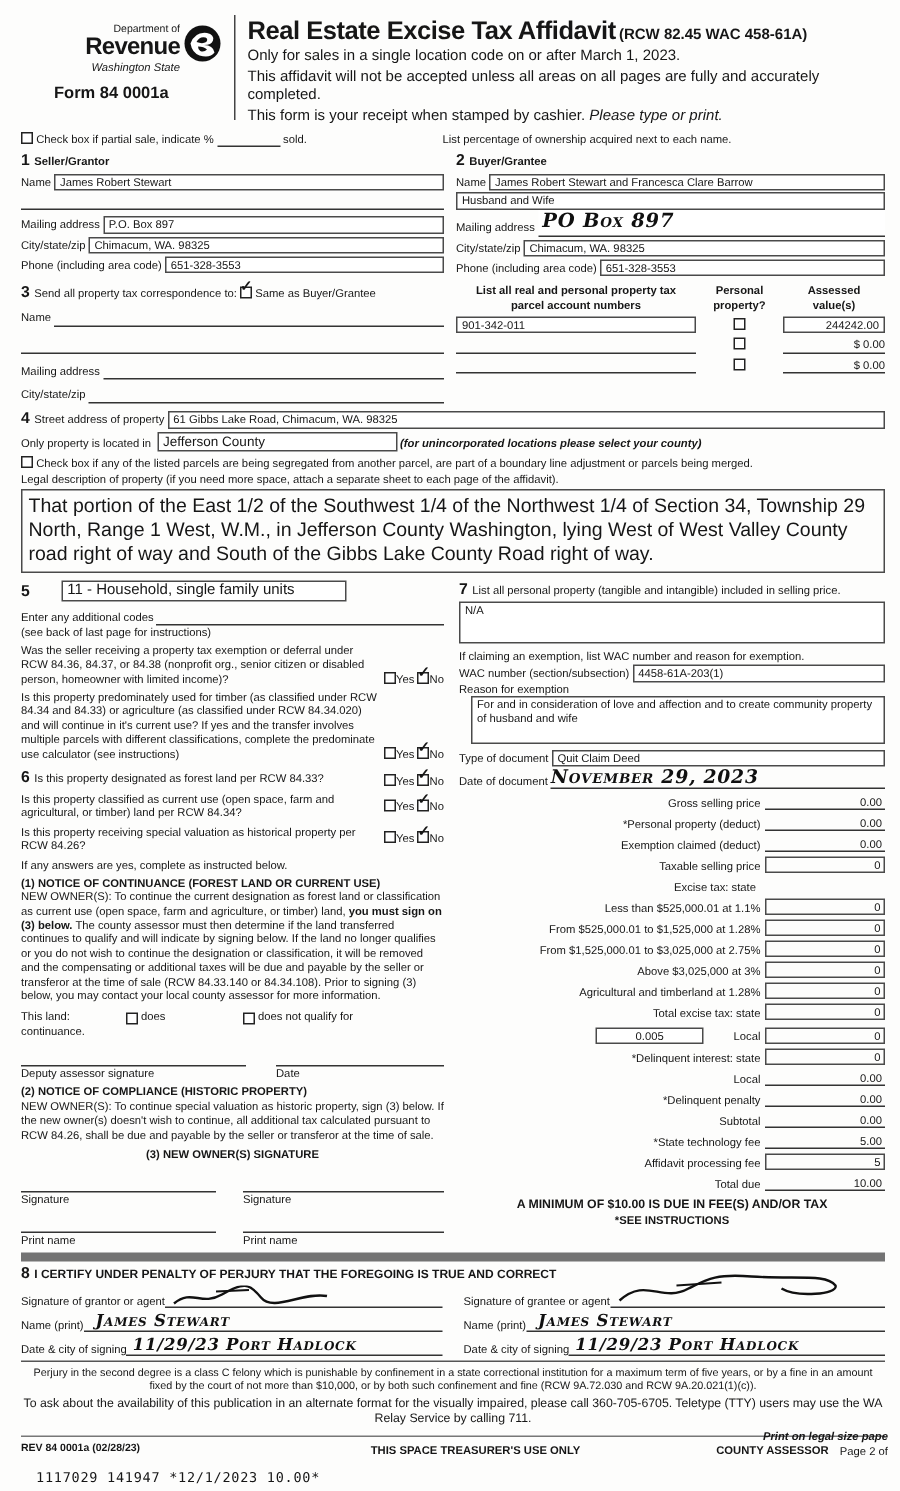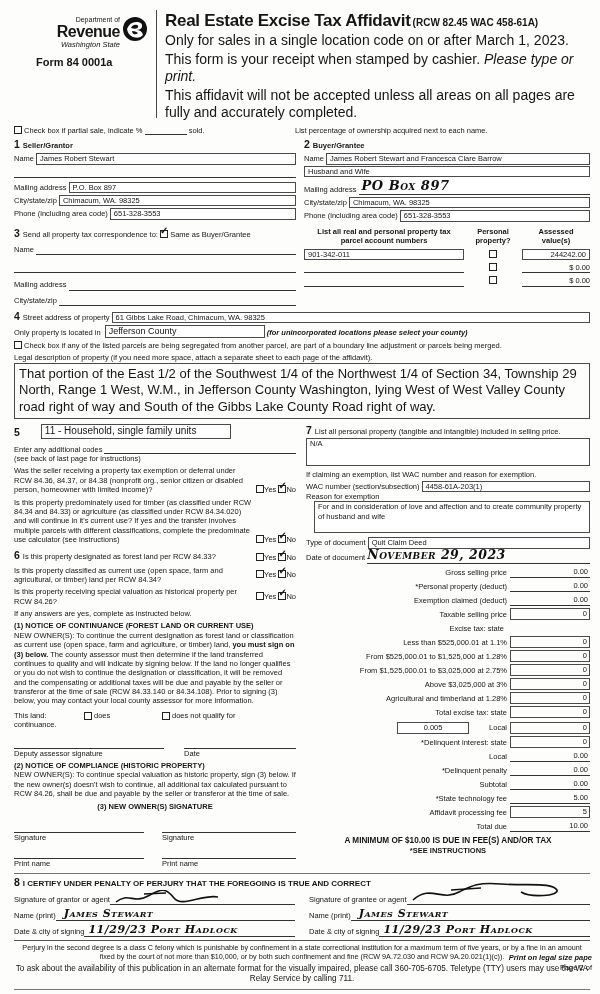--- a/index.html
+++ b/index.html
@@ -17,21 +17,21 @@
   .logo-row { display:flex; justify-content:flex-end; align-items:flex-start; padding-right:6px; }
   .logo-txt { text-align:right; }
   .dept { font-size:7px; }
   .rev { font-size:16px; font-weight:bold; letter-spacing:-0.5px; line-height:0.9; }
   .wa { font-size:7.5px; font-style:italic; margin-top:1px; }
   .form-no { font-size:11px; font-weight:bold; margin-top:6px; padding-left:22px; }
   .hdr-div { width:1px; background:#444; margin:2px 8px 4px 2px; }
   .title-block { flex:1; padding-top:2px; }
   .ttl { font-size:17px; font-weight:bold; letter-spacing:-0.3px; }
   .ttl-ref { font-size:10px; font-weight:bold; }
-  .sub { font-size:14px; margin-top:1px; }
+  .sub { font-size:10px; margin-top:1px; }
   
   .cb { display:inline-block; width:8px; height:8px; border:1.2px solid #222; position:relative; vertical-align:-1px; background:#fff; flex:none; }
   .cb .tick { position:absolute; left:-1px; top:-5px; font-size:10px; font-weight:bold; line-height:1; }
   .ul { display:inline-block; border-bottom:1px solid #333; height:9px; vertical-align:bottom; }
   .fb { border:1px solid #4a4a4a; padding:0px 3px; min-height:11px; background:#fff; }
   .row { display:flex; align-items:flex-end; }
   .hand { font-family:"DejaVu Serif", serif; font-style:italic; font-weight:bold; font-variant:small-caps; letter-spacing:0.5px; color:#101010; }
   .secnum { font-size:10.5px; font-weight:bold; margin-right:3px; }
   
   .partial { display:flex; justify-content:space-between; margin:2px 0 3px 0; }
@@ -58,21 +58,21 @@
   .qrow { display:flex; margin-top:3px; }
   .qtxt { flex:1; padding-right:4px; }
   .qopt { white-space:nowrap; align-self:flex-end; }
   .qopt2 { white-space:nowrap; align-self:center; }
   .notice { margin-top:3px; }
   .fin { display:flex; align-items:flex-end; margin-top:2px; height:12px; }
   .finlbl { flex:1; text-align:right; padding-right:3px; white-space:nowrap; }
   .finval-u { width:80px; border-bottom:1px solid #333; text-align:right; padding-right:2px; }
   .finval-b { width:80px; border:1px solid #4a4a4a; text-align:right; padding-right:2px; min-height:11px; }
   
-  .sec8 { border-top:1px solid #737373; margin-top:4px; padding-top:2px; }
+  .sec8 { border-top:6px solid #737373; margin-top:4px; padding-top:2px; }
   .sigcols { display:flex; }
   .sigcol { flex:1; padding-right:14px; }
   .sigline { display:flex; align-items:flex-end; height:16px; }
   .sigline .lbl { white-space:nowrap; }
   .sigline .ext { flex:1; border-bottom:1px solid #333; position:relative; height:14px; }
   .sigsvg { position:absolute; left:4px; bottom:-2px; }
   .footer-perjury { border-top:1px solid #555; margin-top:3px; padding-top:2px; text-align:center; font-size:7.2px; }
   .footer-tty { text-align:center; font-size:8.2px; margin-top:3px; }
   .revrow { display:flex; border-top:1px solid #777; margin-top:5px; padding-top:4px; }
   .stamp { font-family:"DejaVu Sans Mono", monospace; font-size:9px; margin:10px 0 0 10px; letter-spacing:0.5px; }
@@ -102,24 +102,24 @@
       </div>
       <div class="form-no">Form 84 0001a</div>
     </div>
     <div class="hdr-div"></div>
     <div class="title-block">
       <div>
         <span class="ttl">Real Estate Excise Tax Affidavit</span>
         <span class="ttl-ref">(RCW 82.45 WAC 458-61A)</span>
       </div>
       <div class="sub">Only for sales in a single location code on or after March 1, 2023.</div>
+      <div class="sub">This affidavit will not be accepted unless all areas on all pages are fully and accurately completed.</div>
       <div class="sub">
         <span>This form is your receipt when stamped by cashier. </span><i>Please type or print.</i>
       </div>
-      <div class="sub">This affidavit will not be accepted unless all areas on all pages are fully and accurately completed.</div>
     </div>
   </div>
 
   <div class="partial">
     <div>
       <span class="cb"></span>
       <span>Check box if partial sale, indicate %</span>
       <span class="ul" style="width:42px;"></span>
       <span>sold.</span>
     </div>

